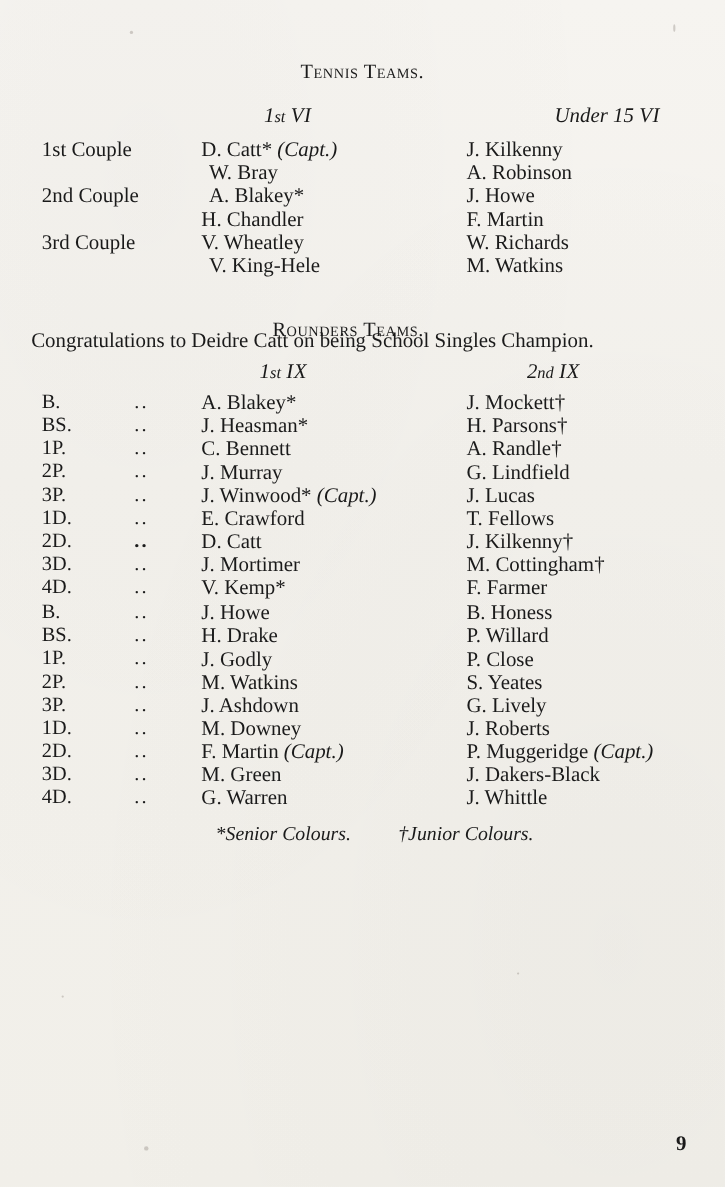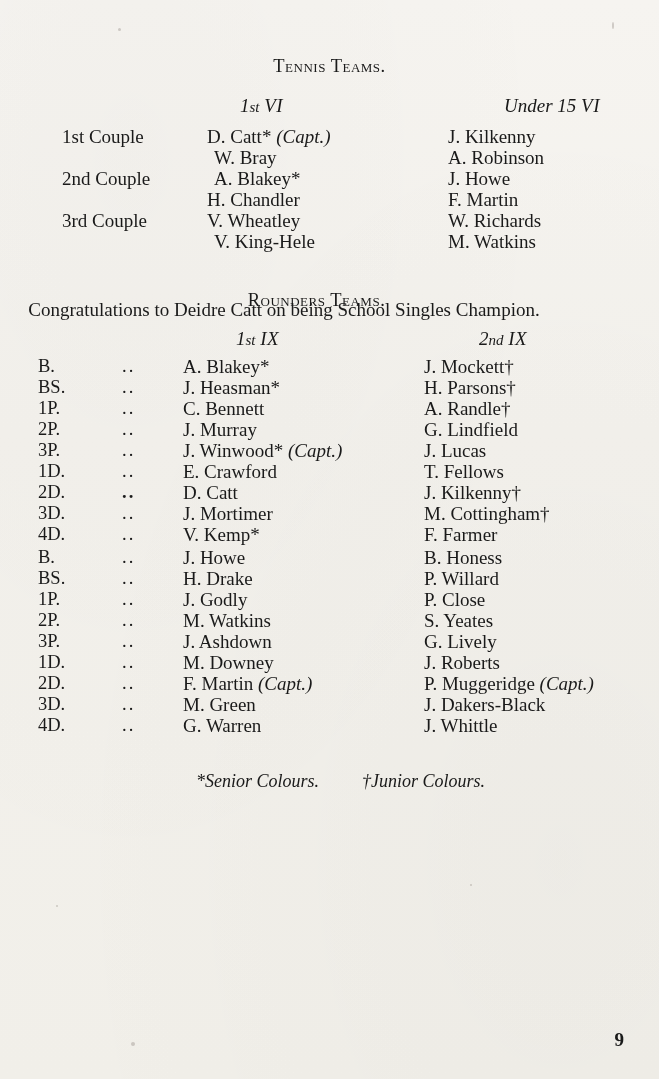--- a/index.html
+++ b/index.html
@@ -139,21 +139,21 @@
 
     <div class="col-head-row" style="margin-top:18px;">
       <div class="col-head" style="left:204px;">
         <span class="ital">1</span><span class="ital" style="font-size:15px;">st</span>&nbsp;<span class="rom">VI</span>
       </div>
       <div class="col-head" style="left:468px;">
         <span class="ital">Under</span>&nbsp;<span>15</span>&nbsp;<span class="rom">VI</span>
       </div>
     </div>
 
-    <div class="roster" style="margin-top:5px;padding-left:24px;">
+    <div class="roster" style="margin-top:5px;">
 
       <div class="roster-row">
         <div class="cell label-col">1st Couple</div>
         <div class="cell colA"><span>D. Catt*</span> <span class="paren-ital">(Capt.)</span></div>
         <div class="cell colB">J. Kilkenny</div>
       </div>
 
       <div class="roster-row">
         <div class="cell label-col"></div>
         <div class="cell" style="left:190px;">W. Bray</div>
@@ -330,21 +330,21 @@
 
       <div class="roster-row">
         <div class="cell rn-label">4D.</div>
         <div class="cell rn-dots">..</div>
         <div class="cell rn-colA">G. Warren</div>
         <div class="cell rn-colB">J. Whittle</div>
       </div>
 
     </div>
 
-    <div class="colours-note" style="margin-top:35px;">
+    <div class="colours-note" style="margin-top:12px;">
       <span class="senior-note">*Senior Colours.</span>
       <span class="junior-note">†Junior Colours.</span>
     </div>
 
   </div>
 
   <div class="page-number">9</div>
 
 </div>
 

